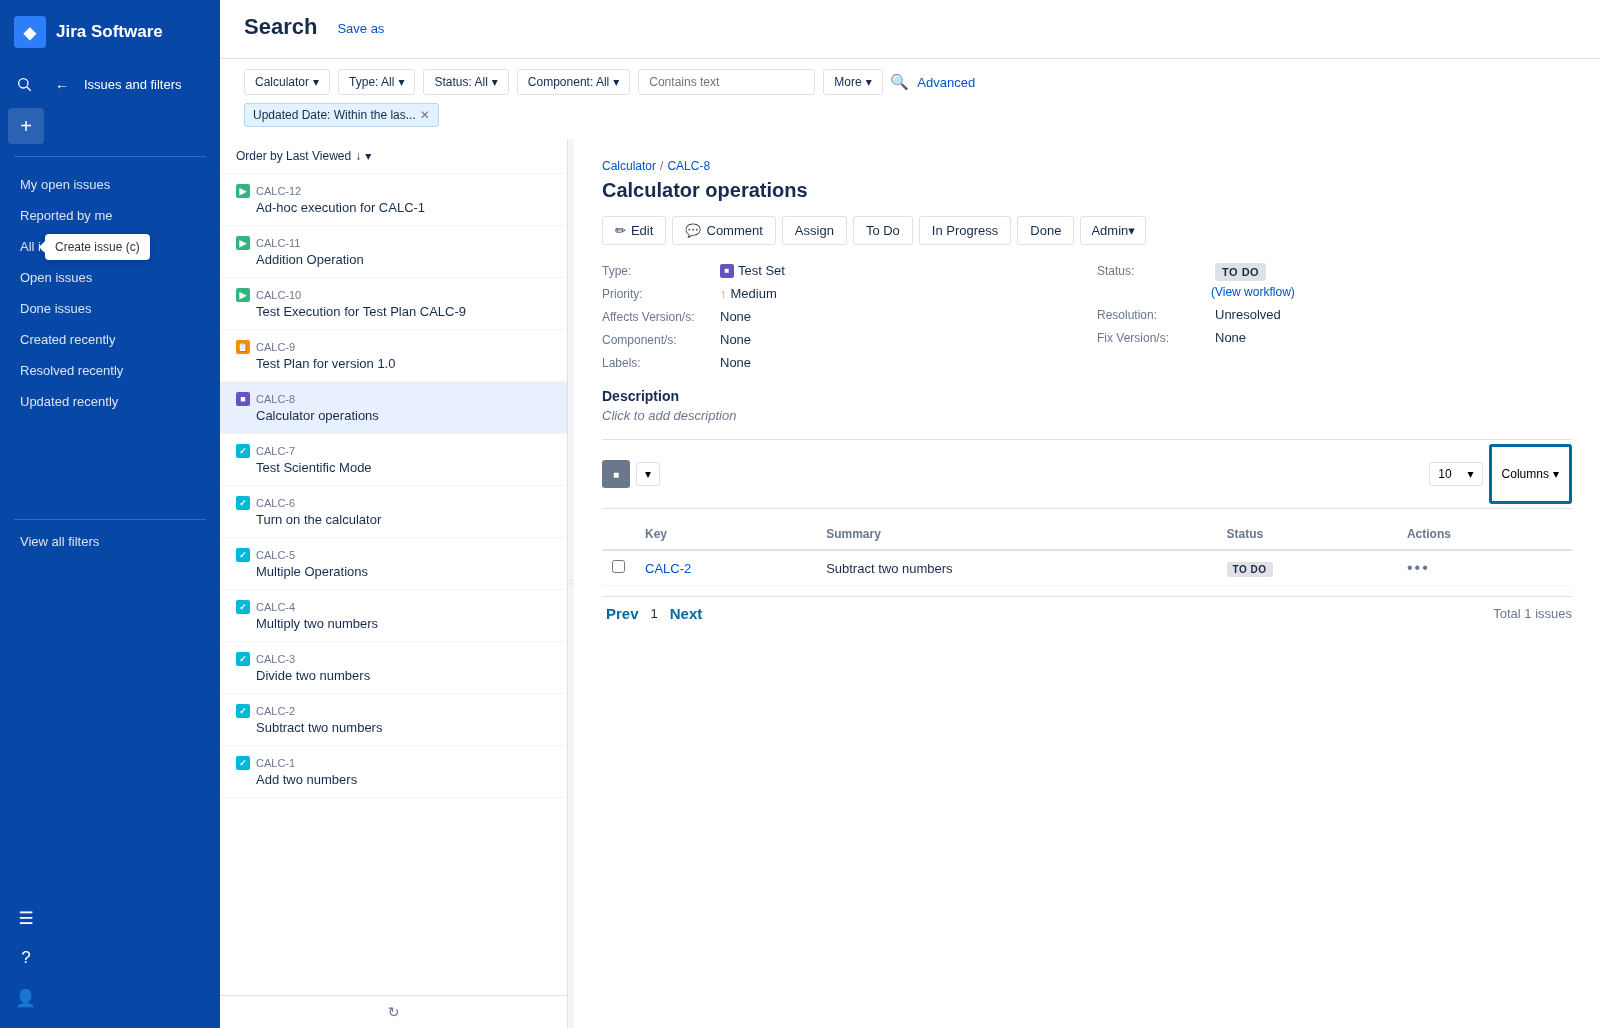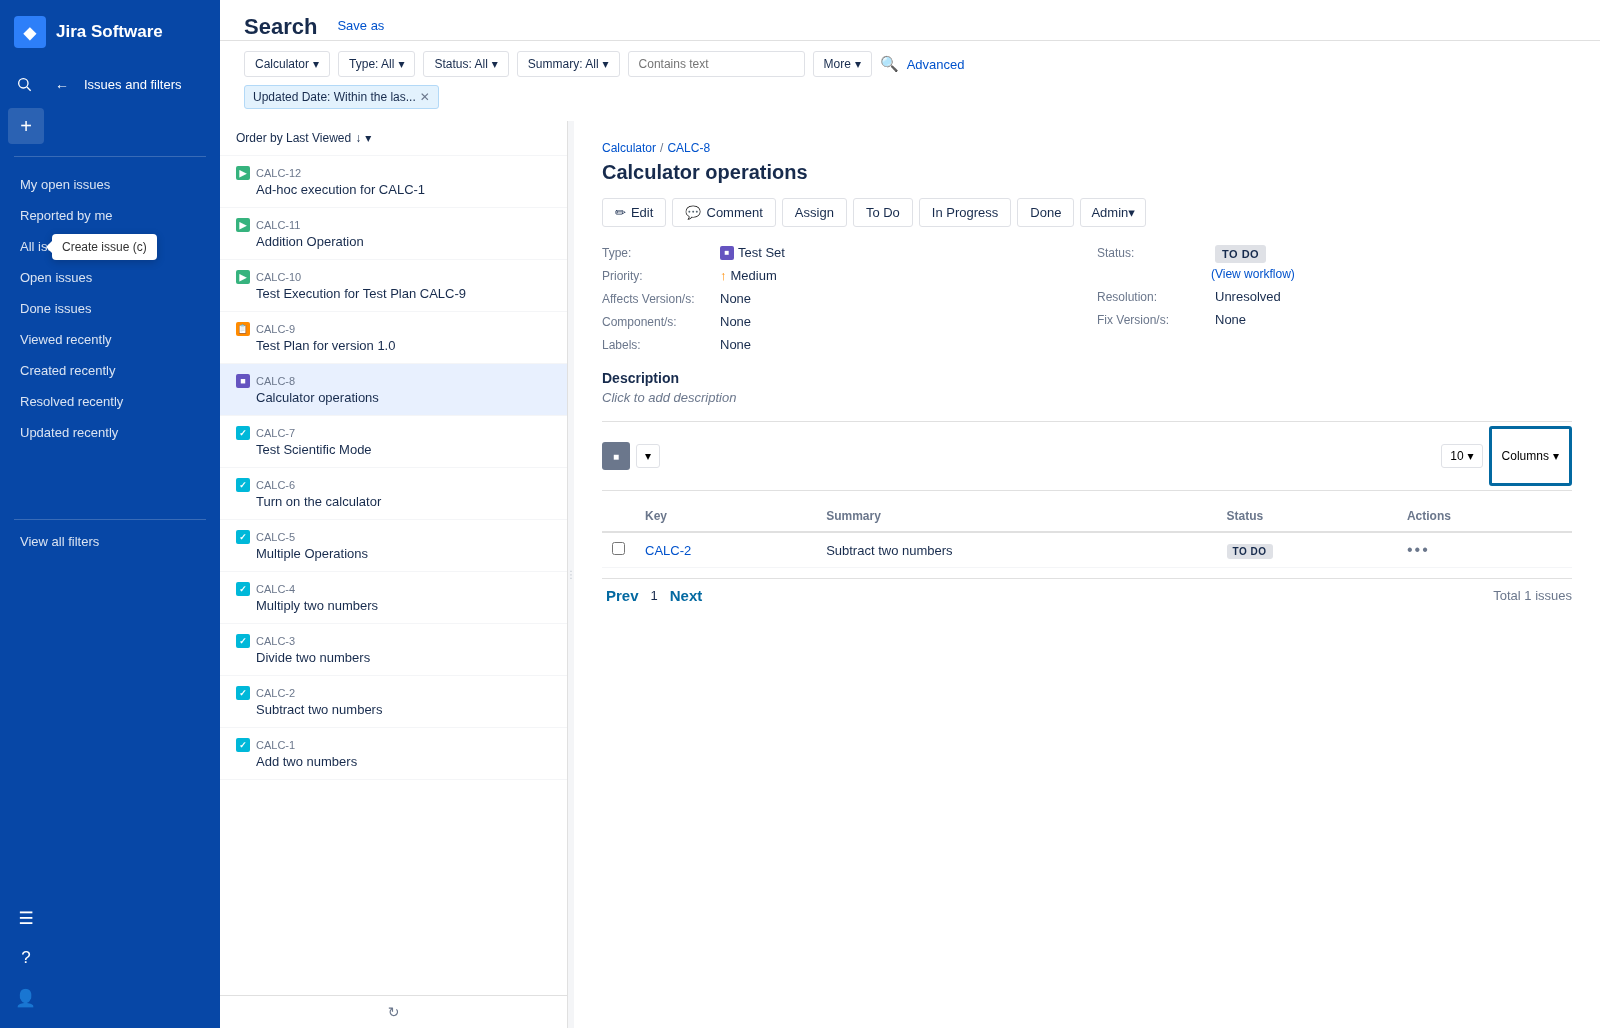--- a/index.html
+++ b/index.html
@@ -51,21 +51,21 @@
       font-size: 16px;
       position: relative;
     }
     .sidebar-search-label {
       color: #fff;
       font-size: 13px;
       font-weight: 500;
     }
     .create-tooltip {
       position: absolute;
-      left: 52px;
+      left: 45px;
       top: 130px;
       background: #fff;
       color: #333;
       padding: 6px 10px;
       border-radius: 4px;
       font-size: 12px;
       white-space: nowrap;
       box-shadow: 0 2px 8px rgba(0,0,0,0.2);
       z-index: 100;
     }
@@ -123,23 +123,23 @@
     .main {
       flex: 1;
       display: flex;
       flex-direction: column;
       background: #fff;
       overflow: hidden;
     }
 
     
     .search-header {
-      padding: 14px 24px 0;
-      display: flex;
-      align-items: flex-start;
+      padding: 14px 24px 18px;
+      display: flex;
+      align-items: flex-end;
       gap: 12px;
       border-bottom: 1px solid #e0e0e0;
       background: #fff;
     }
     .search-title {
       font-size: 22px;
       font-weight: 600;
       color: #172b4d;
     }
     .save-as-btn {
@@ -476,21 +476,21 @@
       gap: 4px;
     }
     .table-count-select {
       border: 1px solid #dfe1e6;
       background: #fff;
       border-radius: 3px;
       padding: 4px 8px;
       font-size: 12px;
       display: flex;
       align-items: flex-end;
-      gap: 4px;
+      gap: 16px;
     }
     .columns-btn {
       border: 3px solid #0369a1;
       background: #fff;
       border-radius: 3px;
       padding: 20px 10px;
       font-size: 12px;
       cursor: pointer;
       display: flex;
       align-items: center;
@@ -606,23 +606,20 @@
       <span>Reported by me</span>
     </div>
     <div class="sidebar-nav-item">
       <span>All issues</span>
     </div>
     <div class="sidebar-nav-item">
       <span>Open issues</span>
     </div>
     <div class="sidebar-nav-item">
       <span>Done issues</span>
-    </div>
-    <div class="sidebar-nav-item">
-      <span>Viewed recently</span>
     </div>
     <div class="sidebar-nav-item">
       <span>Created recently</span>
     </div>
     <div class="sidebar-nav-item">
       <span>Resolved recently</span>
     </div>
     <div class="sidebar-nav-item">
       <span>Updated recently</span>
     </div>
@@ -655,21 +652,21 @@
     </button>
     <button class="filter-btn">
       <span>Type: All</span>
       <span>▾</span>
     </button>
     <button class="filter-btn">
       <span>Status: All</span>
       <span>▾</span>
     </button>
     <button class="filter-btn">
-      <span>Summary: All</span>
+      <span>Component: All</span>
       <span>▾</span>
     </button>
     <input class="filter-text-input" type="text" placeholder="Contains text" style="">
     <button class="filter-btn">
       <span>More</span>
       <span>▾</span>
     </button>
     <span class="filter-search-icon">🔍</span>
     <span class="advanced-link">Advanced</span>
   </div>

